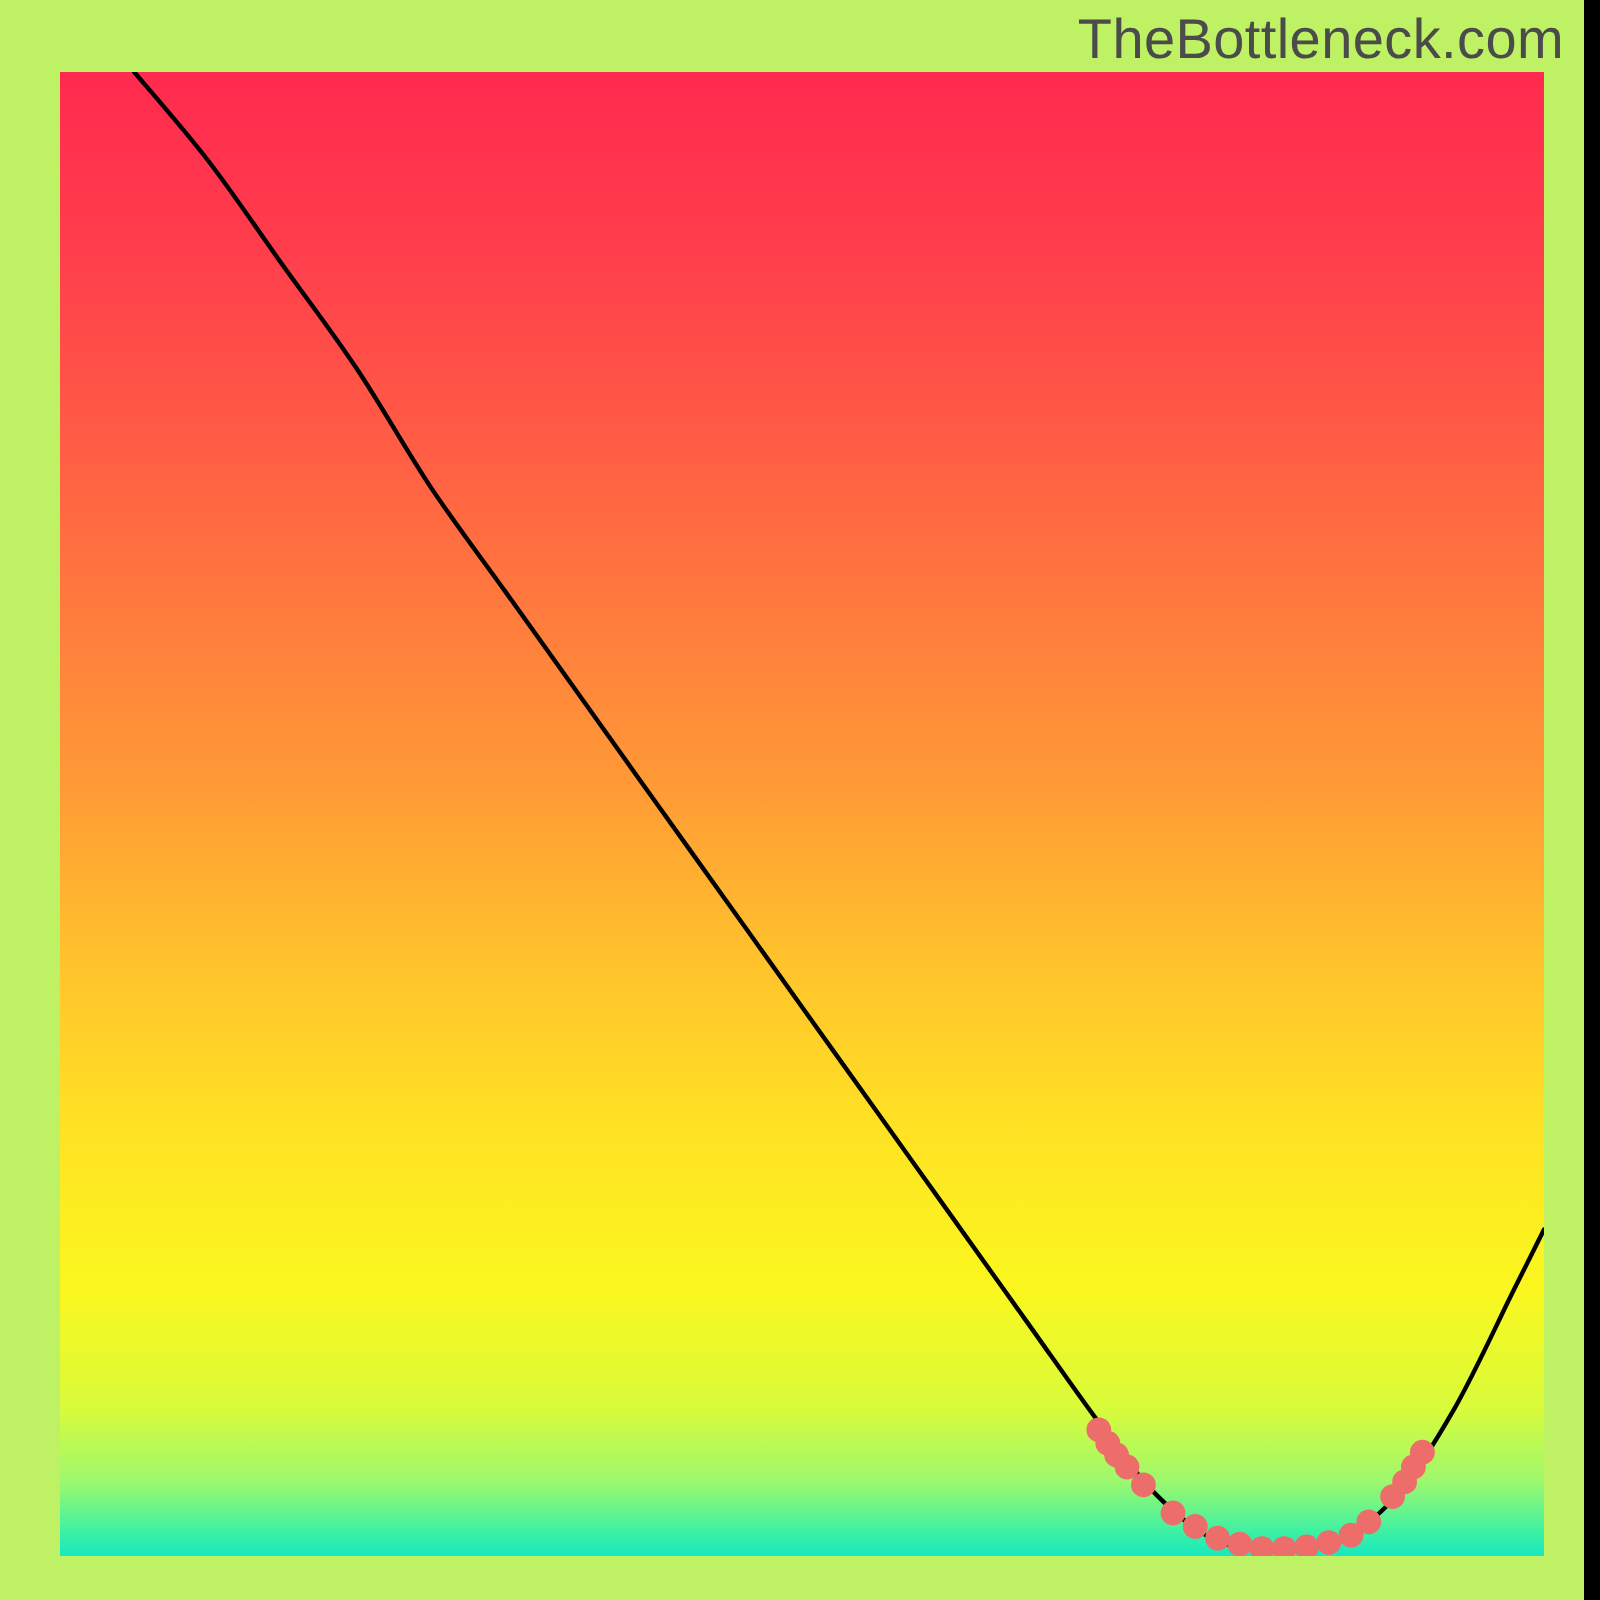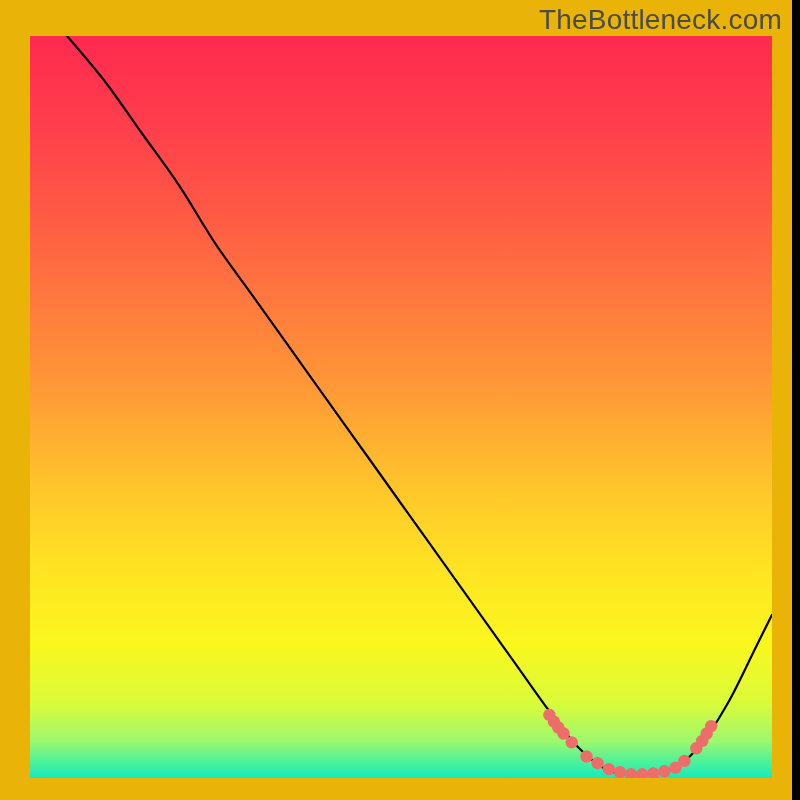--- a/index.html
+++ b/index.html
@@ -1,21 +1,21 @@
 <!DOCTYPE html>
 <html><head>
 <meta charset="utf-8">
 <style>
   * { margin: 0; padding: 0; box-sizing: border-box; }
   html, body { width: 800px; height: 800px; overflow: hidden; background: #000; }
   .frame {
     position: relative;
     width: 792px;
     height: 800px;
-    background: #eab308;
+    background: #bef264;
   }
   .watermark {
     position: absolute;
     top: 4px;
     right: 10px;
     color: #4b4b4b;
     font-family: Arial, Helvetica, sans-serif;
     font-size: 28px;
     font-weight: 400;
     letter-spacing: 0.2px;

